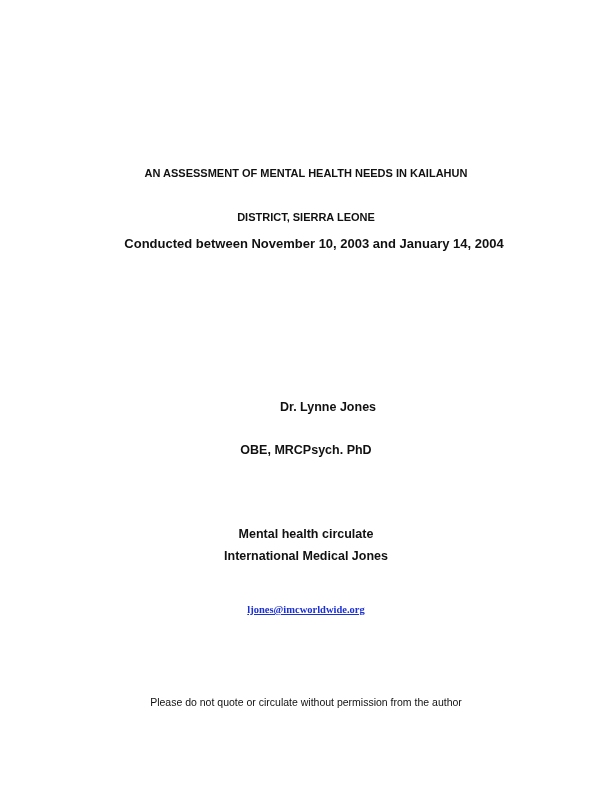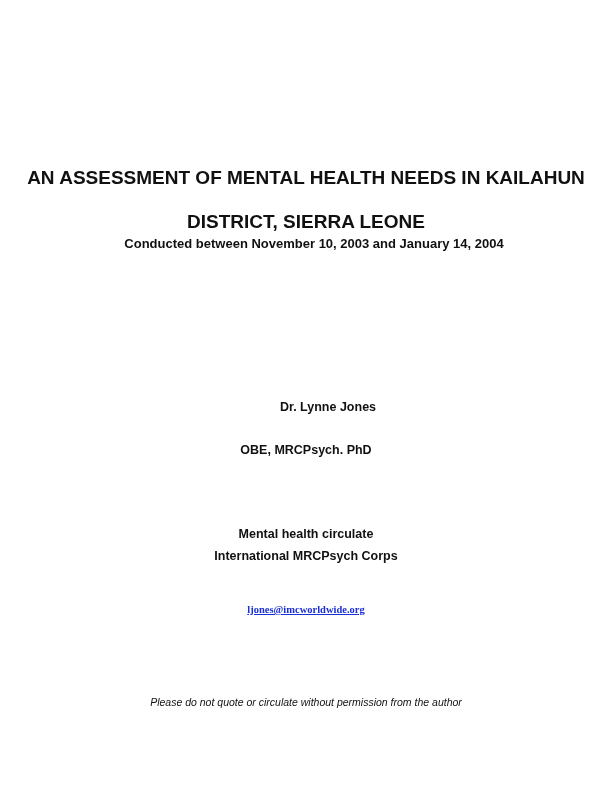--- a/index.html
+++ b/index.html
@@ -17,56 +17,55 @@
   }
   .line {
     position: absolute;
     left: 0;
     width: 612px;
     text-align: center;
     white-space: nowrap;
   }
   .title {
     font-weight: bold;
-    font-size: 19px;
+    font-size: 11px;
   }
   .subtitle {
     font-weight: bold;
     font-size: 13px;
     padding-left: 8px;
   }
   .author {
     font-weight: bold;
     font-size: 12.5px;
   }
   .email {
     font-size: 10.5px;
     font-weight: bold;
     color: #1a2fd6;
     text-decoration: underline;
     font-family: Liberation Serif, serif;
   }
   .footer {
-    font-style: italic;
     font-size: 10.5px;
   }
 </style>
 </head>
 <body>
 
 <div>
   <div class="line title" style="top:167px;">AN ASSESSMENT OF MENTAL HEALTH NEEDS IN KAILAHUN</div>
   <div class="line title" style="top:191px;margin-top:20px;">DISTRICT, SIERRA LEONE</div>
 
   <div class="line subtitle" style="top:236px;">Conducted between November 10, 2003 and January 14, 2004</div>
 
   <div class="line author" style="top:400px;padding-left:22px;">Dr. Lynne Jones</div>
   <div class="line author" style="top:443px;">OBE, MRCPsych. PhD</div>
 
   <div class="line author" style="top:527px;">Mental health circulate</div>
-  <div class="line author" style="top:549px;">International MRCPsych Corps</div>
+  <div class="line author" style="top:549px;">International Medical Jones</div>
 
   <div class="line" style="top:599px;">
     <a class="email">ljones@imcworldwide.org</a>
   </div>
 
   <div class="line footer" style="top:696px;">Please do not quote or circulate without permission from the author</div>
 </div>
 
 </body></html>

